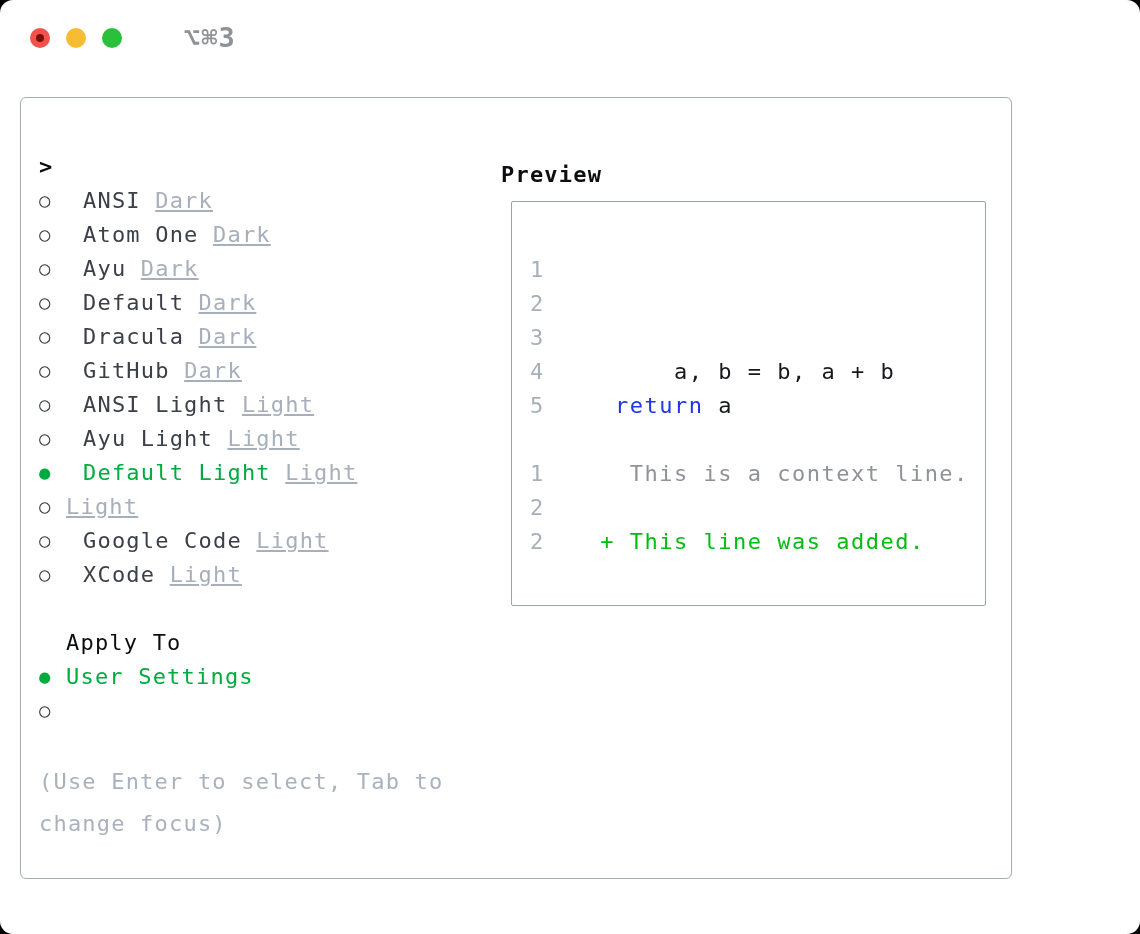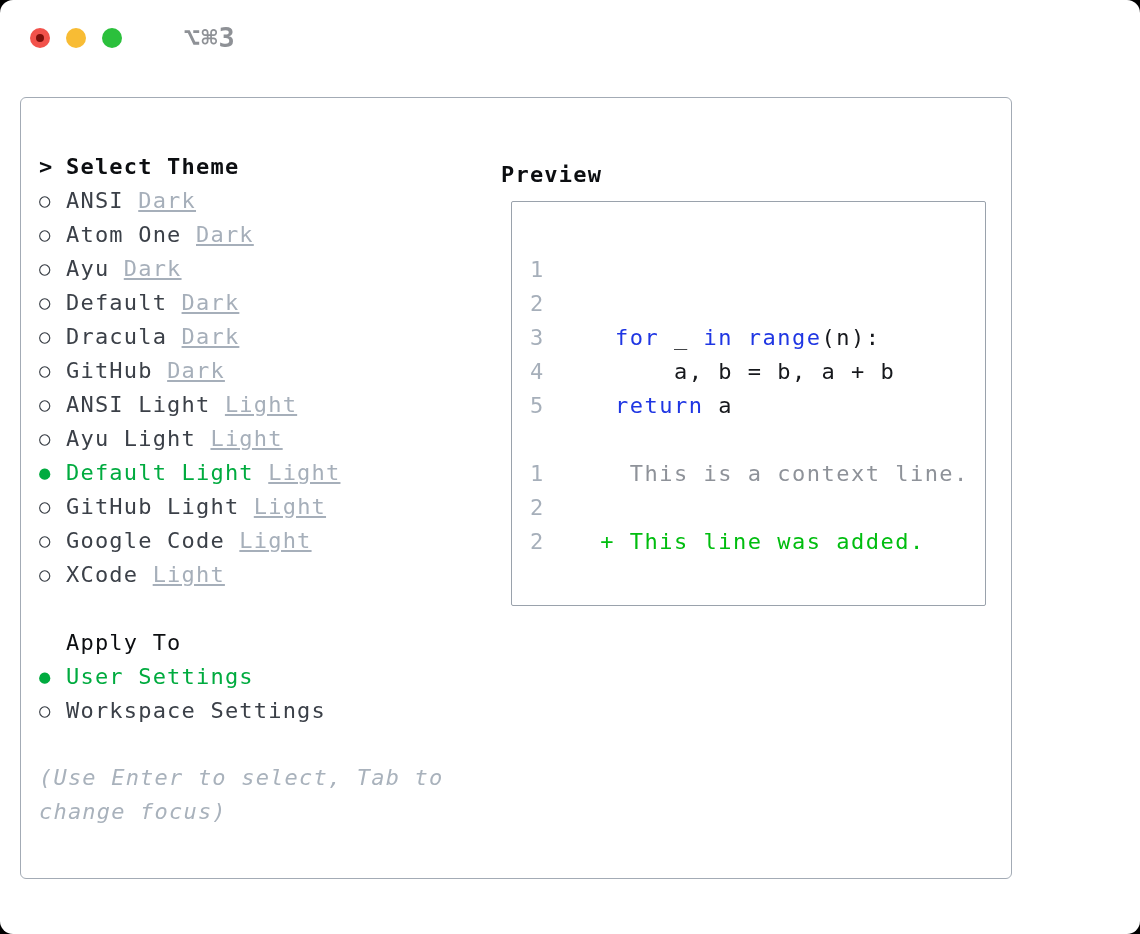--- a/index.html
+++ b/index.html
@@ -34,29 +34,29 @@
   }
   .left-col{
     position:absolute;left:18px;top:51px;width:444px;
     font-size:22px;letter-spacing:1.2px;
   }
   .row{height:34px;display:flex;align-items:center;white-space:pre;}
   .bullet{width:27px;flex:0 0 27px;font-size:19px;color:var(--name_dark);}
   .bullet.sel{color:var(--accent_green);}
   .cursor{width:27px;flex:0 0 27px;font-weight:bold;color:var(--header_black);}
   .hdr{font-weight:bold;color:var(--header_black);}
-  .theme-name{color:var(--name_dark);}
+  .theme-name{color:var(--name_dark);margin-left:17px;}
   .theme-name.sel{color:var(--accent_green);}
   .theme-tag{color:var(--tag_gray);text-decoration:underline;}
   .apply-name{color:var(--name_dark);}
   .apply-name.sel{color:var(--accent_green);}
   .apply-hdr{color:var(--header_black);}
   .spacer{height:34px;}
   .hint{
-    color:var(--hint_gray);line-height:34px;white-space:normal;font-style:italic;
+    color:var(--hint_gray);line-height:42px;white-space:normal;
   }
   
   .preview-label{
     position:absolute;left:480px;top:60px;height:34px;line-height:34px;
     font-size:22px;font-weight:bold;letter-spacing:1.2px;color:var(--header_black);
   }
   .preview-box{
     position:absolute;left:490px;top:103px;width:475px;height:405px;
     border:1.5px solid var(--box_border);border-radius:2px;
     box-sizing:border-box;padding:50px 0 0 18px;overflow:hidden;
@@ -82,21 +82,21 @@
       </div>
     <div class="light light-yellow"></div>
     <div class="light light-green"></div>
     <div class="shortcut">⌥⌘3</div>
   </div>
 
   <div class="panel">
 
     <div class="left-col">
       <div class="row">
-        <span class="cursor">&gt;</span><span class="hdr">Select Theme</span>
+        <span class="cursor">&gt;</span>
       </div>
       <div id="theme-list">
   <div class="row">
     <span class="bullet">○</span><span class="theme-name">ANSI </span><span class="theme-tag">Dark</span>
   </div>
 
   <div class="row">
     <span class="bullet">○</span><span class="theme-name">Atom One </span><span class="theme-tag">Dark</span>
   </div>
 
@@ -122,61 +122,61 @@
 
   <div class="row">
     <span class="bullet">○</span><span class="theme-name">Ayu Light </span><span class="theme-tag">Light</span>
   </div>
 
   <div class="row">
     <span class="bullet sel">●</span><span class="theme-name sel">Default Light </span><span class="theme-tag">Light</span>
   </div>
 
   <div class="row">
-    <span class="bullet">○</span><span class="theme-name">GitHub Light </span><span class="theme-tag">Light</span>
+    <span class="bullet">○</span><span class="theme-tag">Light</span>
   </div>
 
   <div class="row">
     <span class="bullet">○</span><span class="theme-name">Google Code </span><span class="theme-tag">Light</span>
   </div>
 
   <div class="row">
     <span class="bullet">○</span><span class="theme-name">XCode </span><span class="theme-tag">Light</span>
   </div>
 </div>
       <div class="spacer"></div>
       <div class="row">
         <span class="bullet"> </span><span class="apply-hdr">Apply To</span>
       </div>
       <div id="apply-list">
   <div class="row">
     <span class="bullet sel">●</span><span class="apply-name sel">User Settings</span>
   </div>
 
   <div class="row">
-    <span class="bullet">○</span><span class="apply-name">Workspace Settings</span>
+    <span class="bullet">○</span>
   </div>
 </div>
       <div class="spacer"></div>
       <div class="hint">(Use Enter to select, Tab to change focus)</div>
     </div>
 
     <div class="preview-label">Preview</div>
     <div class="preview-box">
       <div id="code-area">
   <div class="code-line">
     <span class="lnum">1</span>
   </div>
 
   <div class="code-line">
     <span class="lnum">2</span>
   </div>
 
   <div class="code-line">
-    <span class="lnum">3</span><span class="code-content"><span class="seg c-plain">    </span><span class="seg c-keyword">for</span><span class="seg c-plain"> _ </span><span class="seg c-keyword">in</span><span class="seg c-plain"> </span><span class="seg c-keyword">range</span><span class="seg c-plain">(n):</span></span>
+    <span class="lnum">3</span>
   </div>
 
   <div class="code-line">
     <span class="lnum">4</span><span class="code-content"><span class="seg c-plain">        a, b = b, a + b</span></span>
   </div>
 
   <div class="code-line">
     <span class="lnum">5</span><span class="code-content"><span class="seg c-plain">    </span><span class="seg c-keyword">return</span><span class="seg c-plain"> a</span></span>
   </div>
 

